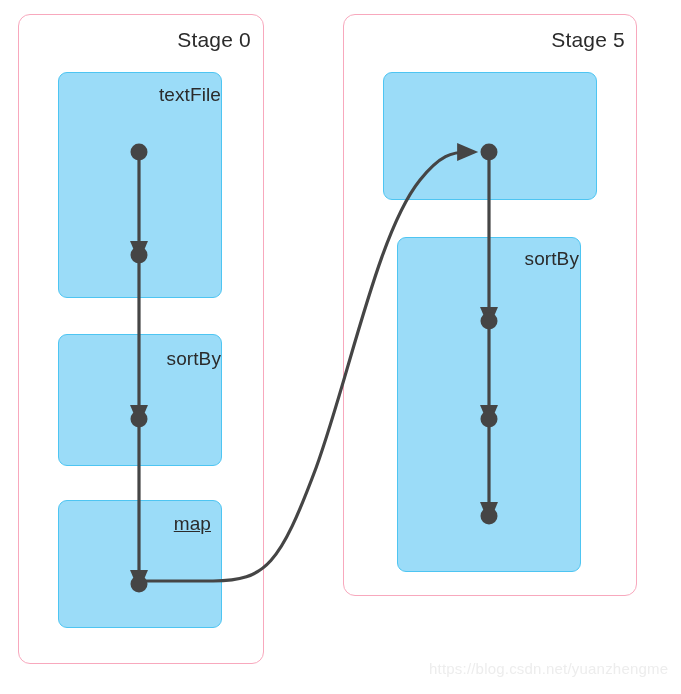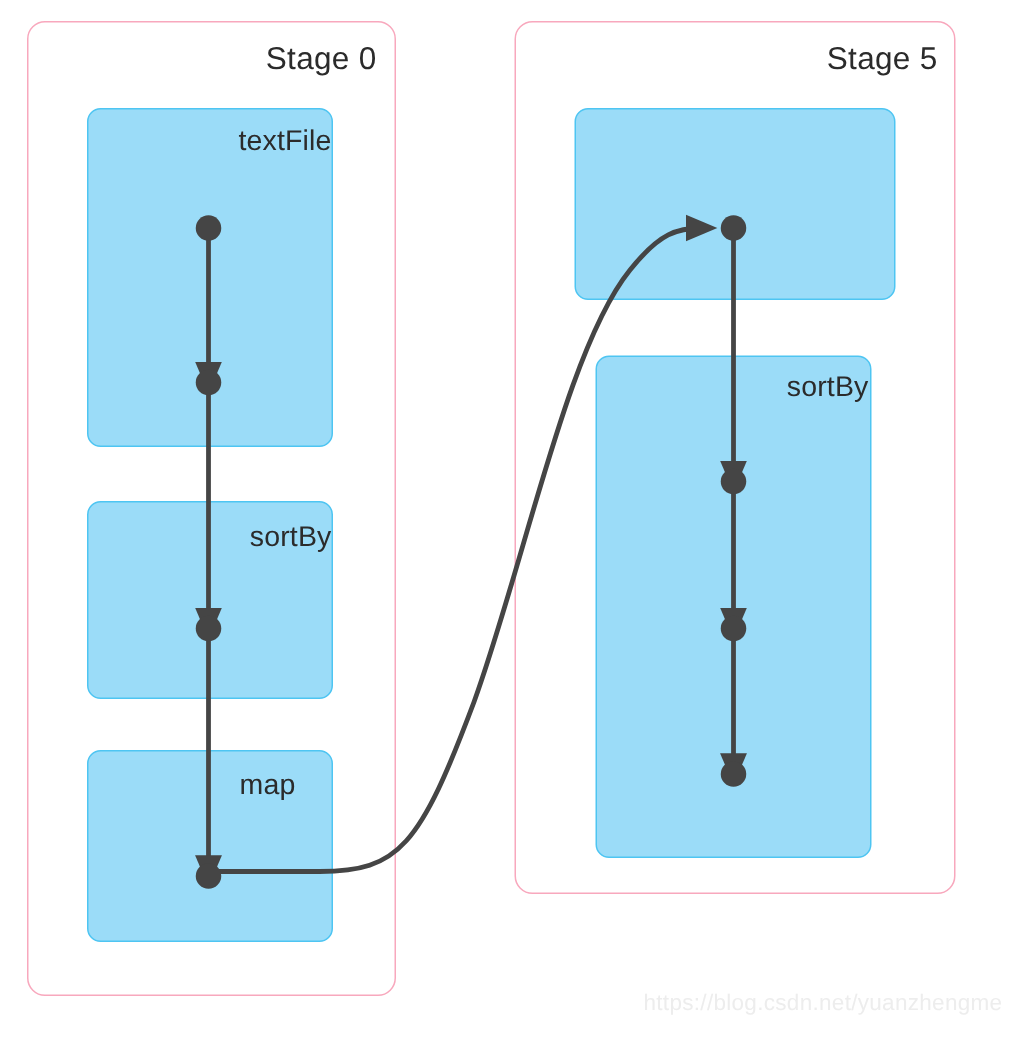--- a/index.html
+++ b/index.html
@@ -106,19 +106,19 @@
       <circle cx="489" cy="419" r="8.5" fill="#454545"></circle>
       <circle cx="489" cy="516" r="8.5" fill="#454545"></circle>
     </g>
   </svg>
 
   <div class="stage-label" style="right:430px; top:28px;">Stage 0</div>
   <div class="stage-label" style="right:56px; top:28px;">Stage 5</div>
 
   <div class="rdd-label" style="right:460px; top:84px;">textFile</div>
   <div class="rdd-label" style="right:460px; top:348px;">sortBy</div>
-  <div class="rdd-label" style="right:484px; top:513px;">map</div>
+  <div class="rdd-label" style="right:470px; top:513px;text-decoration:underline;">map</div>
 
   <div class="rdd-label" style="right:102px; top:248px;">sortBy</div>
 
   <div class="watermark" style="left:429px; top:660px;">https://blog.csdn.net/yuanzhengme</div>
 
 </div>
 
 </body></html>

